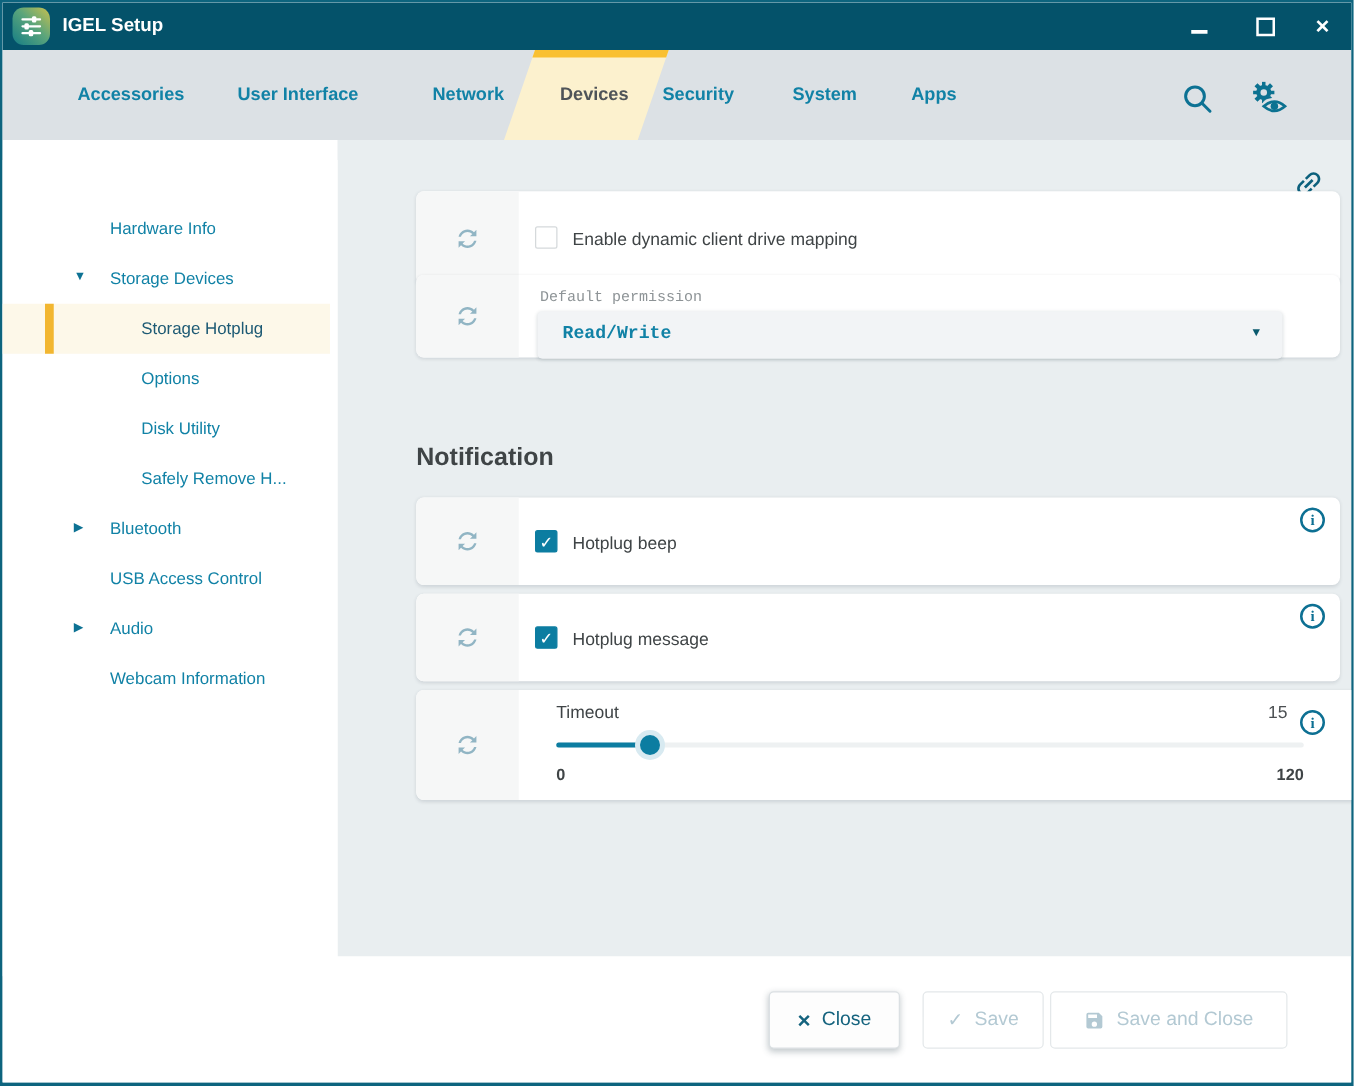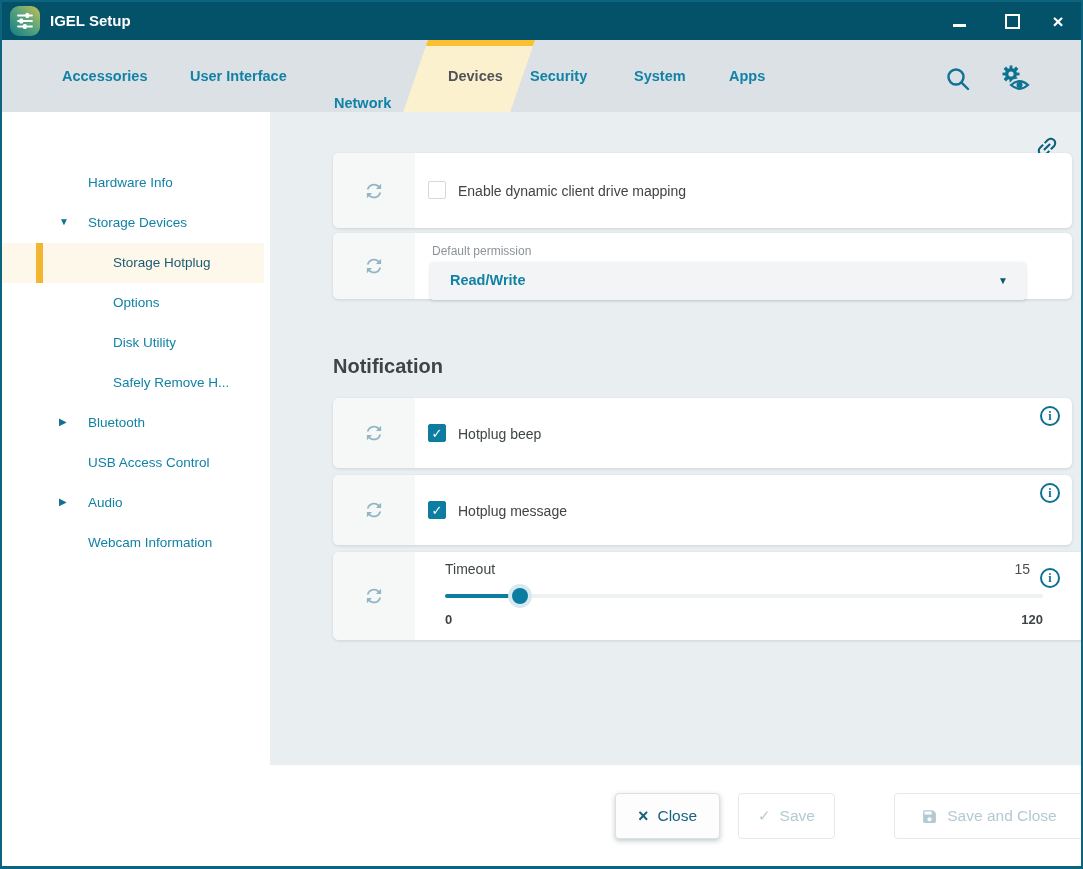--- a/index.html
+++ b/index.html
@@ -25,21 +25,21 @@
   .min-glyph{display:block;width:13px;height:3px;background:#ffffff;margin-top:8px;}
   .max-glyph{display:block;width:11px;height:11px;border:2px solid #ffffff;}
   .x-glyph{color:#ffffff;font-size:19px;font-weight:bold;line-height:1;}
   
   .tabbar{position:absolute;top:38px;left:0;right:0;height:72px;background:#dce1e5;}
   .active-tab-shape{position:absolute;left:426px;top:0;width:107px;height:72px;
     background:#fcf1ce;border-top:6px solid #f9c032;box-sizing:border-box;
     transform:skewX(-19deg);transform-origin:0 0;}
   .tab{position:absolute;top:28px;font-size:14.5px;font-weight:bold;color:#1182a6;cursor:default;}
   .tab.active{color:#4f5458;}
-  .t0{left:60px;} .t1{left:188px;} .t2{left:332px;margin-top:27px;} .t3{left:446px;}
+  .t0{left:60px;} .t1{left:188px;} .t2{left:344px;} .t3{left:446px;}
   .t4{left:528px;} .t5{left:632px;} .t6{left:727px;}
   .tabbar-icon{position:absolute;top:24px;}
   .search-pos{left:941px;} .geareye-pos{left:994px;top:21px;}
   
   .main{position:absolute;top:110px;left:0;right:0;bottom:0;background:#ffffff;}
   .content-bg{position:absolute;left:268px;right:0;top:0;height:653px;background:#e9eef0;}
   
   .sidebar{position:absolute;left:0;top:16px;width:268px;height:653px;background:#ffffff;}
   .side-item{position:absolute;left:0;width:268px;height:40px;cursor:default;}
   .side-item .lbl{position:absolute;top:12px;font-size:13.5px;color:#1182a6;}
@@ -53,21 +53,21 @@
   .s5{top:235px;text-decoration:underline;} .s6{top:275px;} .s7{top:315px;} .s8{top:355px;} .s9{top:395px;}
   
   .content{position:absolute;left:268px;right:0;top:0;height:653px;}
   .link-icon{position:absolute;left:764px;top:22px;width:26px;height:26px;cursor:pointer;}
   .card{position:absolute;left:63px;width:739px;background:#ffffff;border-radius:6px;
     box-shadow:0 1px 3px rgba(40,60,70,0.14);}
   .card .band{position:absolute;left:0;top:0;bottom:0;width:82px;background:#f6f7f7;
     border-radius:6px 0 0 6px;}
   .card .sync{position:absolute;left:30px;top:50%;margin-top:-11px;width:22px;height:22px;
     transform:rotate(45deg);cursor:pointer;}
-  .c1{top:41px;height:75px;} .c2{top:121px;height:66px;}
+  .c1{top:41px;height:75px;} .c2{top:108px;height:66px;font-family:Liberation Mono, monospace;}
   .c3{top:286px;height:70px;} .c4{top:363px;height:70px;} .c5{top:440px;height:88px;padding-left:25px;}
   .checkbox{position:absolute;left:95px;width:18px;height:18px;box-sizing:border-box;
     border:1px solid #d5d9db;border-radius:2px;background:#ffffff;cursor:pointer;
     display:flex;align-items:center;justify-content:center;}
   .checkbox.checked{background:#0c7da1;border-color:#0c7da1;}
   .checkbox .ck{display:none;color:#ffffff;font-size:13px;line-height:1;}
   .checkbox.checked .ck{display:block;}
   .row-label{position:absolute;left:125px;font-size:14px;color:#3f4446;}
   .c1 .checkbox{top:28px;} .c1 .row-label{top:30px;}
   .c3 .checkbox{top:26px;} .c3 .row-label{top:28px;}
@@ -93,21 +93,21 @@
   .slider-min{position:absolute;left:112px;top:60px;font-size:13px;font-weight:bold;color:#3f4446;}
   .slider-max{position:absolute;right:54px;top:60px;font-size:13px;font-weight:bold;color:#3f4446;margin-left:24px;}
   
   .footer-btn{position:absolute;top:681px;height:46px;box-sizing:border-box;border-radius:4px;
     display:flex;align-items:center;justify-content:center;gap:9px;font-size:15.5px;}
   .btn-close-f{left:613px;width:105px;background:#fdfdfd;border:1px solid #dbe0e3;
     box-shadow:0 2px 5px rgba(60,80,90,0.3);color:#15637e;cursor:pointer;}
   .btn-close-f .ic{font-size:18px;font-weight:bold;}
   .btn-disabled{background:#ffffff;border:1px solid #e4e8ea;color:#b3c9d3;cursor:default;}
   .btn-save{left:736px;width:97px;}
-  .btn-saveclose{left:892px;width:190px;}
+  .btn-saveclose{left:838px;width:190px;}
   .btn-disabled .ic{font-size:15px;}
 </style>
 </head>
 <body>
 
 <div class="window">
 
   <div class="titlebar">
     <div class="app-icon">
       <svg width="30" height="30" viewBox="0 0 30 30">

